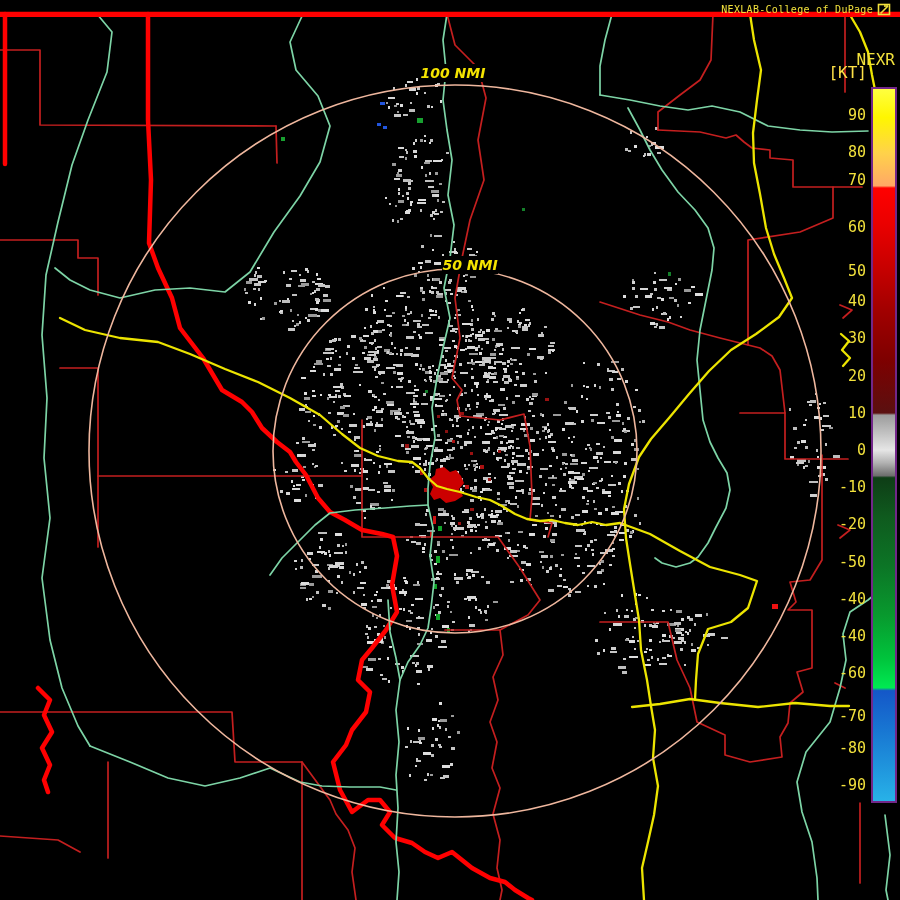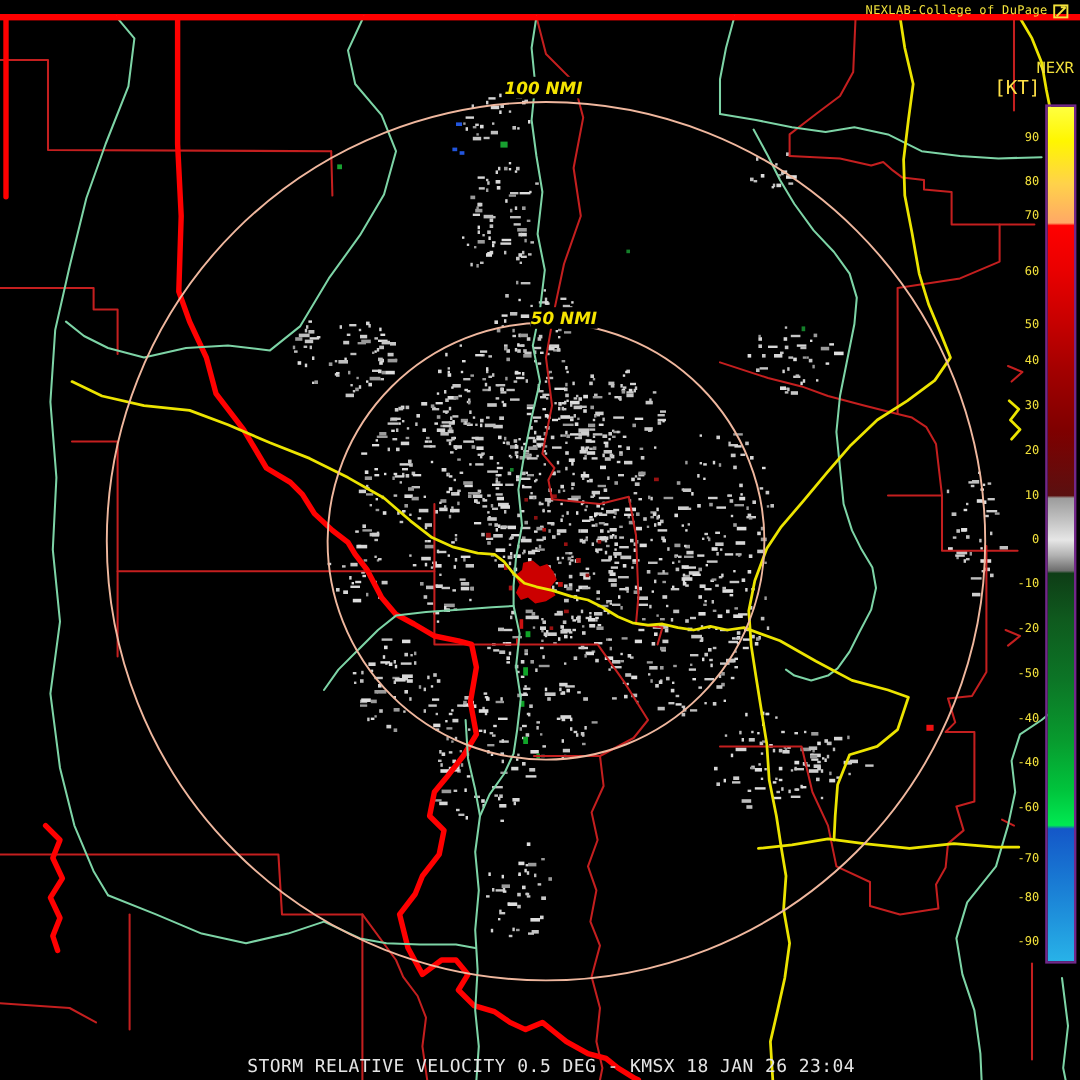--- a/index.html
+++ b/index.html
@@ -5,23 +5,23 @@
   html,body{margin:0;padding:0;background:#000;}
   #screen{position:relative;width:900px;height:900px;background:#000;overflow:hidden;
           font-family:"DejaVu Sans Mono",monospace;}
   #map-svg{position:absolute;left:0;top:0;z-index:1;}
   .top-rule{position:absolute;left:0;top:13px;width:900px;height:4px;background:#ff0000;z-index:3;}
   .app-title{position:absolute;top:4px;right:27px;color:#f2e13c;font-size:10px;
              letter-spacing:0.3px;white-space:nowrap;z-index:4;}
   .logo-icon{position:absolute;top:1px;right:9px;z-index:4;}
   .colorbar-frame{position:absolute;left:871px;top:87px;width:22px;height:712px;
                   border:2px solid #722789;z-index:4;}
-  .cb-title{position:absolute;top:50px;right:5px;color:#f2e13c;font-size:13px;z-index:4;}
+  .cb-title{position:absolute;top:50px;right:5px;color:#f2e13c;font-size:16px;z-index:4;}
   .cb-unit{position:absolute;top:63px;right:33px;color:#fde047;font-size:16px;z-index:4;}
-  .cb-tick{position:absolute;right:34px;color:#f2e13c;font-size:10px;transform:translateY(-50%);
+  .cb-tick{position:absolute;right:34px;color:#f2e13c;font-size:15px;transform:translateY(-50%);
            z-index:4;white-space:nowrap;}
   .statusbar{position:absolute;left:206px;top:879px;color:#e4e4e4;font-size:15px;
              letter-spacing:0.35px;white-space:nowrap;z-index:5;}
 </style>
 </head>
 <body>
 
 <div id="screen">
 
   <svg id="map-svg" width="900" height="900" viewBox="0 0 900 900">
@@ -1914,14 +1914,13 @@
       <div class="cb-tick" style="top: 524.4px; margin-left: 12px;">-20</div>
       <div class="cb-tick" style="top: 561.6px;">-50</div>
       <div class="cb-tick" style="top: 598.8px;">-40</div>
       <div class="cb-tick" style="top: 636px;">-40</div>
       <div class="cb-tick" style="top: 673.2px;">-60</div>
       <div class="cb-tick" style="top: 716px;">-70</div>
       <div class="cb-tick" style="top: 747.6px;">-80</div>
       <div class="cb-tick" style="top: 784.8px;">-90</div>
     </div>
 
-  <div class="statusbar">STORM RELATIVE VELOCITY 0.5 DEG - KMSX 18 JAN 26 23:04</div>
 </div>
 
 </body></html>

